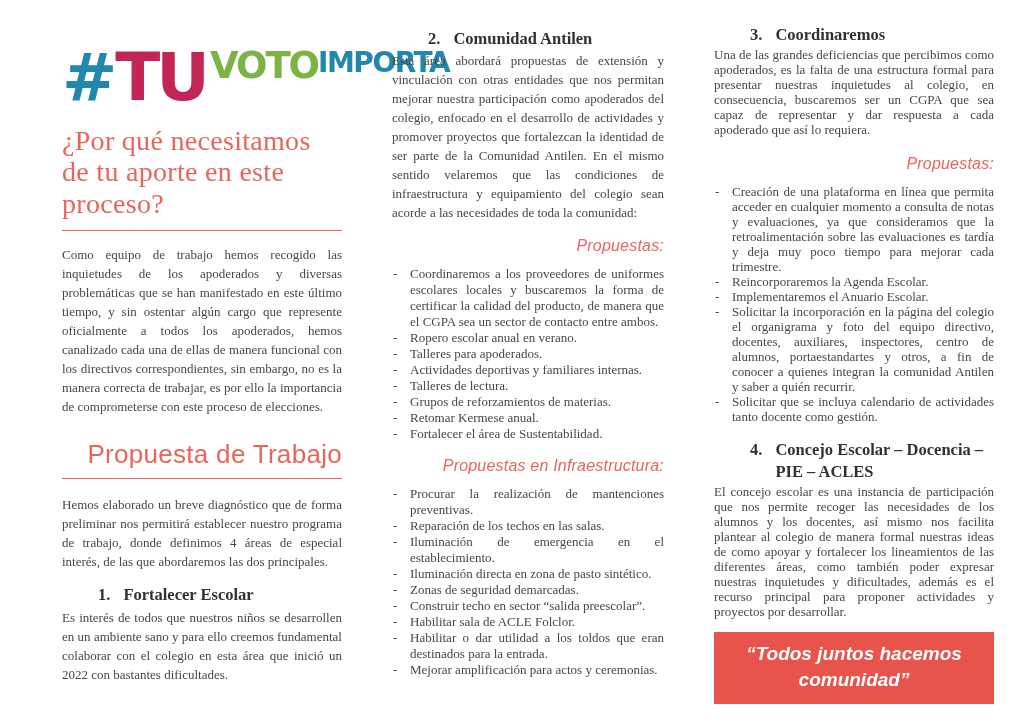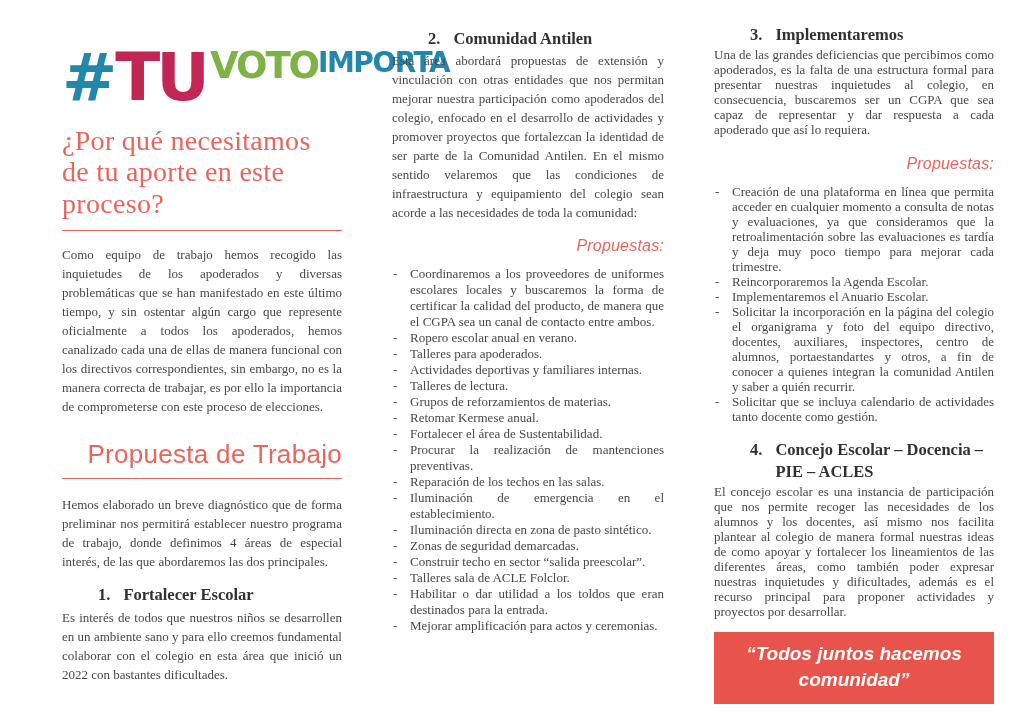--- a/index.html
+++ b/index.html
@@ -134,21 +134,21 @@
       <span class="num">2.</span>
       <span>Comunidad Antilen</span>
     </div>
     <p class="p" style="margin-top:0">Esta área abordará propuestas de extensión y vinculación con otras entidades que nos permitan mejorar nuestra participación como apoderados del colegio, enfocado en el desarrollo de actividades y promover proyectos que fortalezcan la identidad de ser parte de la Comunidad Antilen. En el mismo sentido velaremos que las condiciones de infraestructura y equipamiento del colegio sean acorde a las necesidades de toda la comunidad:</p>
 
     <div class="label">Propuestas:</div>
 
     <div class="list">
       <div class="item">
           <span class="marker">-</span>
-          <span class="txt">Coordinaremos a los proveedores de uniformes escolares locales y buscaremos la forma de certificar la calidad del producto, de manera que el CGPA sea un canal de contacto entre ambos.</span>
+          <span class="txt">Coordinaremos a los proveedores de uniformes escolares locales y buscaremos la forma de certificar la calidad del producto, de manera que el CGPA sea un sector de contacto entre ambos.</span>
         </div>
       <div class="item">
           <span class="marker">-</span>
           <span class="txt">Ropero escolar anual en verano.</span>
         </div>
       <div class="item">
           <span class="marker">-</span>
           <span class="txt">Talleres para apoderados.</span>
         </div>
       <div class="item">
@@ -166,20 +166,21 @@
       <div class="item">
           <span class="marker">-</span>
           <span class="txt">Retomar Kermese anual.</span>
         </div>
       <div class="item">
           <span class="marker">-</span>
           <span class="txt">Fortalecer el área de Sustentabilidad.</span>
         </div>
     </div>
 
+    <div class="label">Propuestas en Infraestructura:</div>
 
     <div class="list">
       <div class="item">
           <span class="marker">-</span>
           <span class="txt">Procurar la realización de mantenciones preventivas.</span>
         </div>
       <div class="item">
           <span class="marker">-</span>
           <span class="txt">Reparación de los techos en las salas.</span>
         </div>
@@ -194,38 +195,38 @@
       <div class="item">
           <span class="marker">-</span>
           <span class="txt">Zonas de seguridad demarcadas.</span>
         </div>
       <div class="item">
           <span class="marker">-</span>
           <span class="txt">Construir techo en sector “salida preescolar”.</span>
         </div>
       <div class="item">
           <span class="marker">-</span>
-          <span class="txt">Talleres sala de ACLE Folclor.</span>
+          <span class="txt">Habilitar sala de ACLE Folclor.</span>
         </div>
       <div class="item">
           <span class="marker">-</span>
           <span class="txt">Habilitar o dar utilidad a los toldos que eran destinados para la entrada.</span>
         </div>
       <div class="item">
           <span class="marker">-</span>
           <span class="txt">Mejorar amplificación para actos y ceremonias.</span>
         </div>
     </div>
   </div>
 
   <div class="col col3">
 
     <div class="sec-h" style="margin-top:0">
       <span class="num">3.</span>
-      <span>Implementaremos</span>
+      <span>Coordinaremos</span>
     </div>
     <p class="p" style="margin-top:0">Una de las grandes deficiencias que percibimos como apoderados, es la falta de una estructura formal para presentar nuestras inquietudes al colegio, en consecuencia, buscaremos ser un CGPA que sea capaz de representar y dar respuesta a cada apoderado que así lo requiera.</p>
 
     <div class="label" style="margin-top:18px">Propuestas:</div>
 
     <div class="list">
       <div class="item">
           <span class="marker">-</span>
           <span class="txt">Creación de una plataforma en línea que permita acceder en cualquier momento a consulta de notas y evaluaciones, ya que consideramos que la retroalimentación sobre las evaluaciones es tardía y deja muy poco tiempo para mejorar cada trimestre.</span>
         </div>

